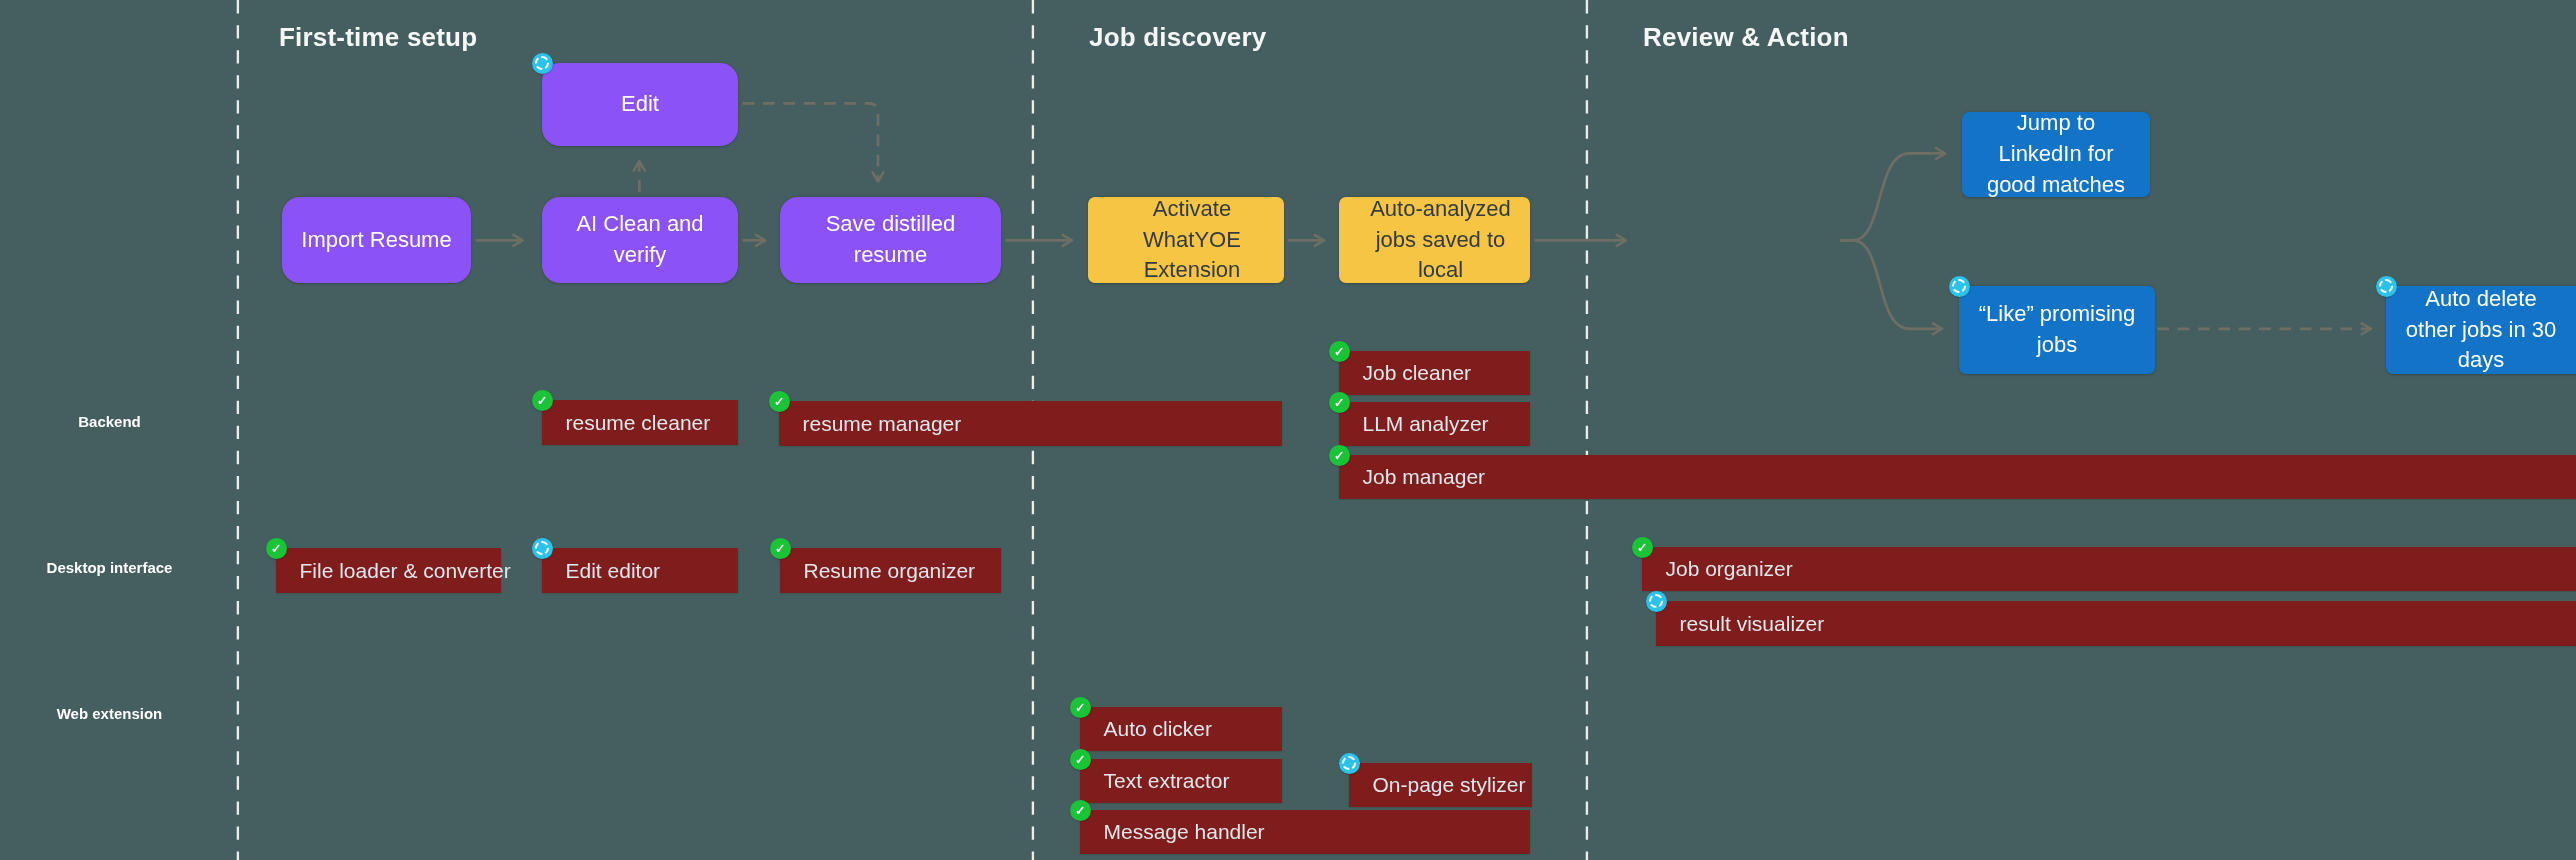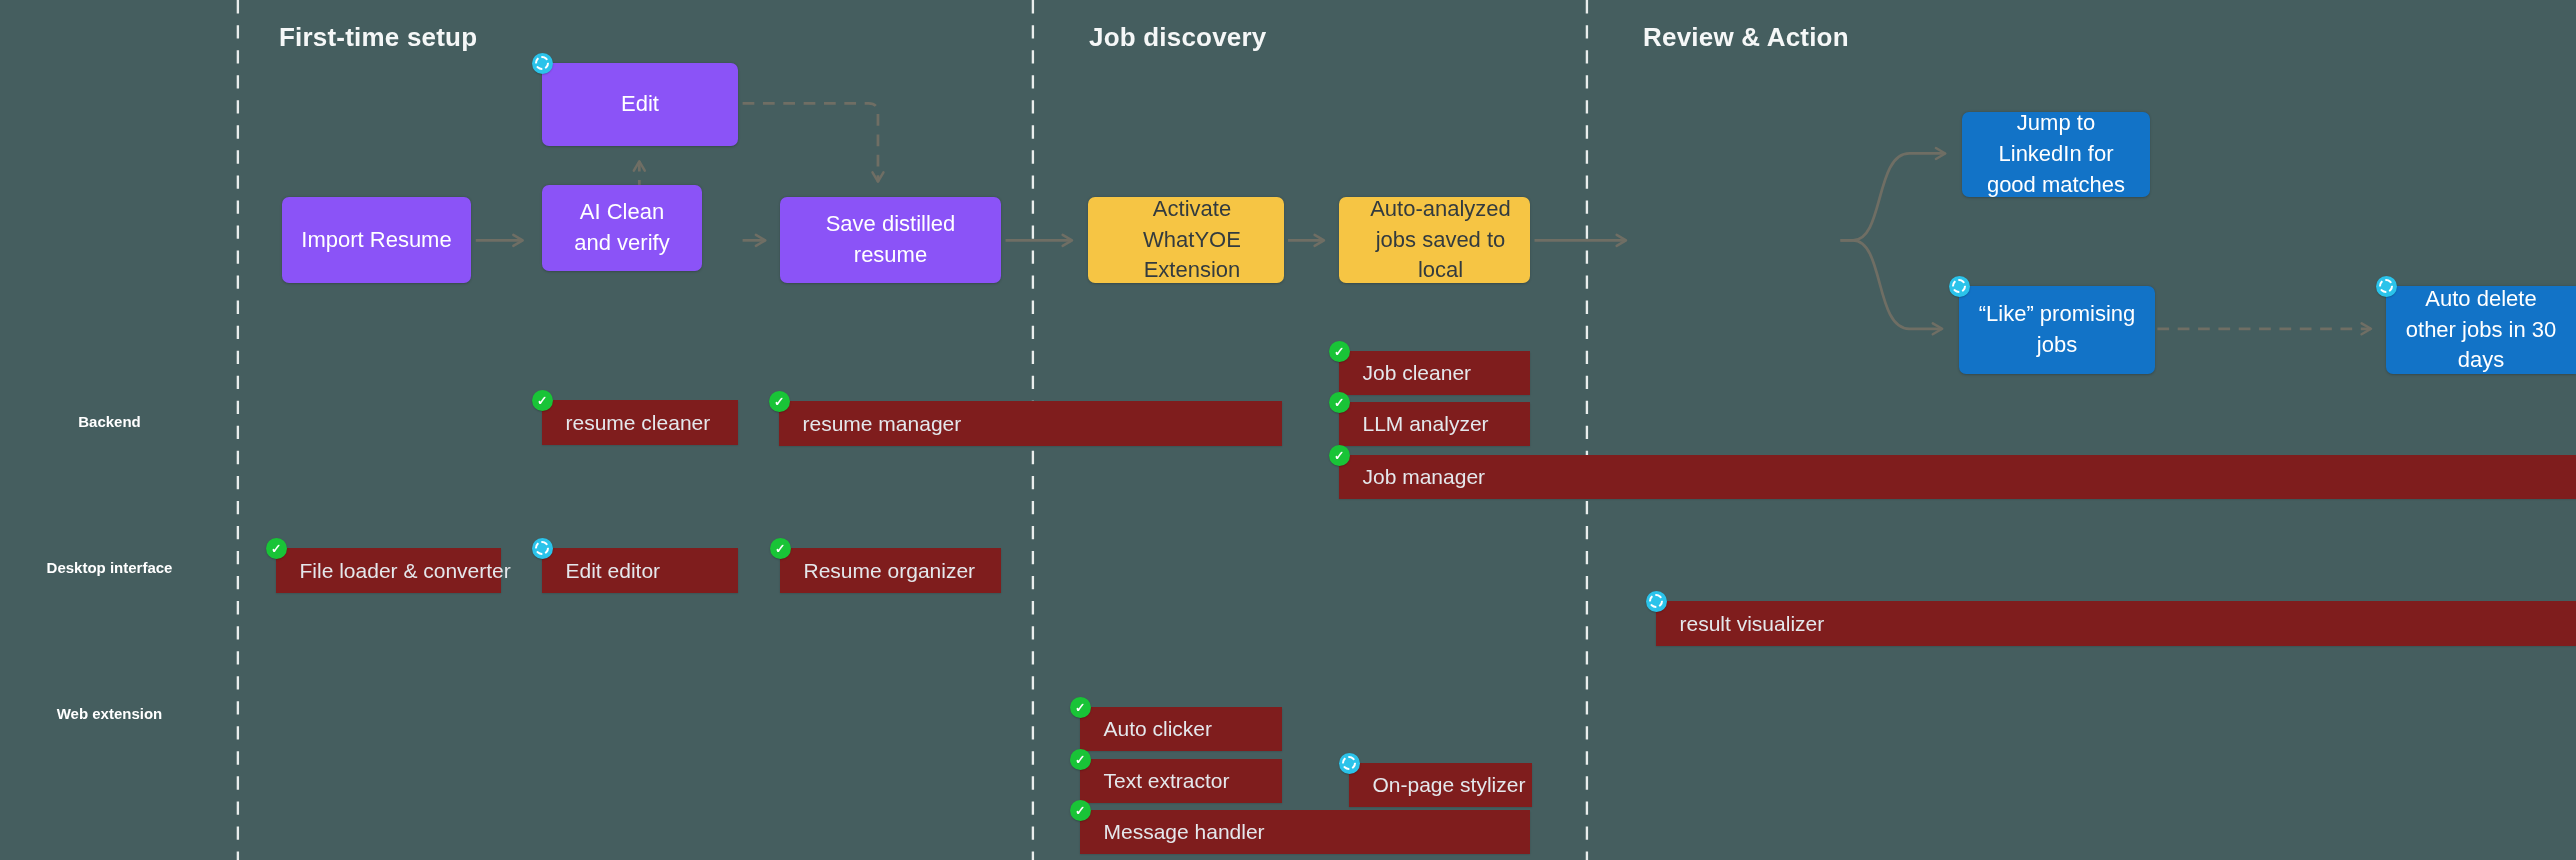--- a/index.html
+++ b/index.html
@@ -20,21 +20,21 @@
     position:absolute;z-index:3;width:219px;text-align:center;
     color:#FFFFFF;font-size:15px;font-weight:bold;white-space:nowrap;
   }
   .node{
     position:absolute;z-index:2;
     display:flex;align-items:center;justify-content:center;
     border-radius:7px;text-align:center;
     box-shadow:0 0.8px 2.3px rgba(0,0,0,.22);
   }
   .node .label{font-size:22px;line-height:1.4;padding:0 17px;}
-  .node.purple{background:#8B53F7;}
+  .node.purple{background:#8B53F7;border-radius:18px;}
   .node.purple .label{color:#FFFFFF;}
   .node.yellow{background:#F6C544;}
   .node.yellow .label{color:#333B3F;margin-left:12px;}
   .node.blue{background:#1273C7;}
   .node.blue .label{color:#FFFFFF;}
   .sticky{
     position:absolute;z-index:2;background:#7f1d1d;
     display:flex;align-items:center;
     box-shadow:0 0.8px 1.6px rgba(0,0,0,.18);
   }
@@ -84,21 +84,21 @@
   <div class="section-title" style="left:1643px;top:22px">Review &amp; Action</div>
 
   <div class="lane-label" style="left:0;top:413px">Backend</div>
   <div class="lane-label" style="left:0;top:559px">Desktop interface</div>
   <div class="lane-label" style="left:0;top:705px">Web extension</div>
 
   <div class="node purple" style="left:282px;top:197px;width:189px;height:86px">
     <span class="label">Import Resume</span>
   </div>
 
-  <div class="node purple" style="left:542px;top:185px;width:160px;height:86px">
+  <div class="node purple" style="left:542px;top:197px;width:196px;height:86px">
     <span class="label">AI Clean and verify</span>
   </div>
 
   <div class="node purple" style="left:780px;top:197px;width:221px;height:86px">
     <span class="label">Save distilled resume</span>
   </div>
 
   <div class="node purple" style="left:542px;top:63px;width:196px;height:83px">
     <span class="dot cyan">
         <span class="spin"></span>
@@ -161,20 +161,24 @@
   <div class="sticky" style="left:542px;top:548px;width:196px;height:45px">
     <span class="dot cyan">
         <span class="spin"></span>
       </span>
     <span class="label">Edit editor</span>
   </div>
   <div class="sticky" style="left:780px;top:548px;width:221px;height:45px">
     <span class="dot green"></span>
     <span class="label">Resume organizer</span>
   </div>
+  <div class="sticky" style="left:1642px;top:547px;width:934px;height:44px">
+    <span class="dot green"></span>
+    <span class="label">Job organizer</span>
+  </div>
   <div class="sticky" style="left:1656px;top:601px;width:920px;height:45px">
     <span class="dot cyan">
         <span class="spin"></span>
       </span>
     <span class="label">result visualizer</span>
   </div>
 
   <div class="sticky" style="left:1080px;top:707px;width:202px;height:44px">
     <span class="dot green"></span>
     <span class="label">Auto clicker</span>

